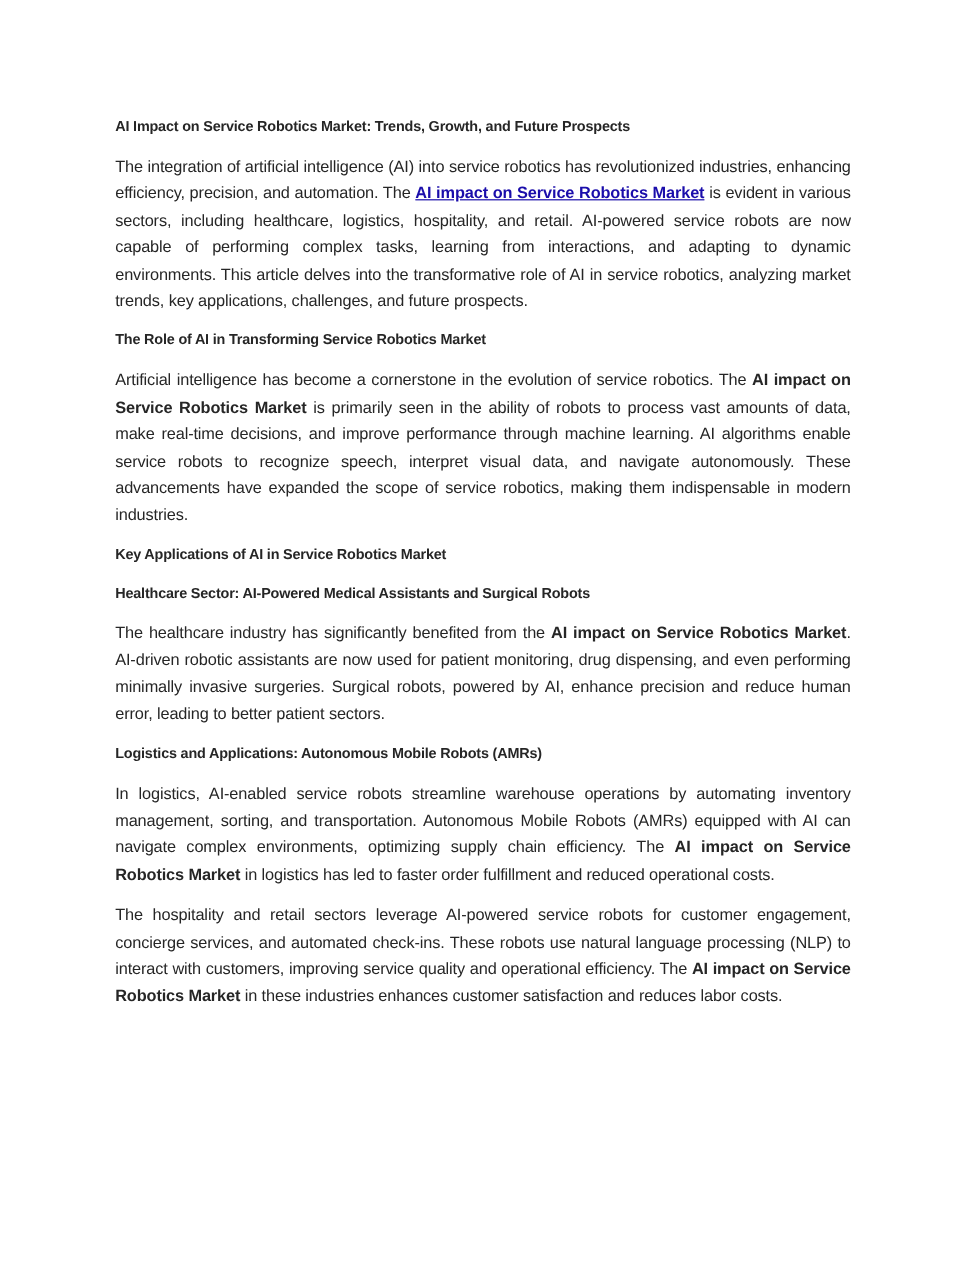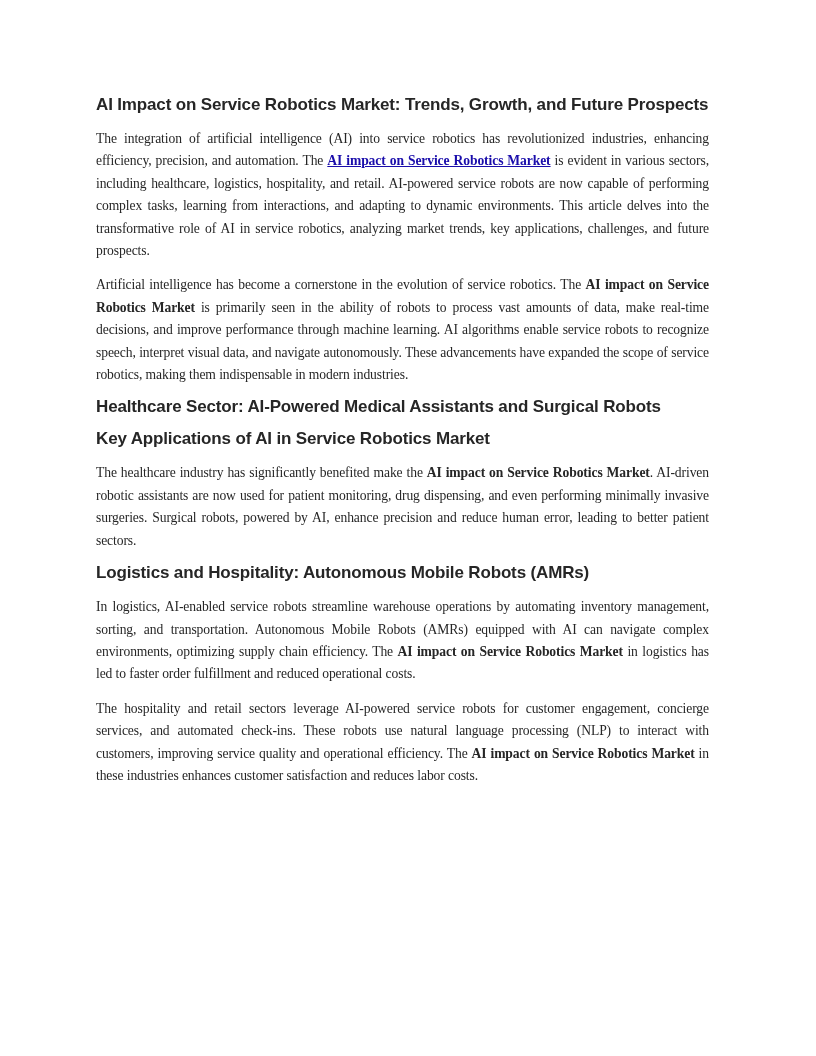--- a/index.html
+++ b/index.html
@@ -8,55 +8,55 @@
       position: absolute;
       left: 96px;
       top: 96px;
       width: 624px;
       font-family: "Liberation Sans", sans-serif;
       color: #262626;
       font-size: 13.6px;
     }
     .heading {
       font-weight: bold;
-      font-size: 17px;
+      font-size: 12px;
       line-height: 18px;
       margin: 0 0 14px 0;
       letter-spacing: -0.15px;
     }
     .para {
       text-align: justify;
       line-height: 22.4px;
       margin: 0 11px 12px 0;
       letter-spacing: -0.1px;
-      font-family: Liberation Serif, serif;
     }
     .para b { font-weight: bold; color: #262626; }
     .para a {
       color: #1a0dab;
       font-weight: bold;
       text-decoration: underline;
     }
   </style>
 </head>
 <body>
 
 <div class="page">
   <div class="heading">AI Impact on Service Robotics Market: Trends, Growth, and Future Prospects</div>
 
   <p class="para"><span>The integration of artificial intelligence (AI) into service robotics has revolutionized industries, enhancing efficiency, precision, and automation. The </span><a href="#" style="color: rgb(26, 13, 171);">AI impact on Service Robotics Market</a><span> is evident in various sectors, including healthcare, logistics, hospitality, and retail. AI-powered service robots are now capable of performing complex tasks, learning from interactions, and adapting to dynamic environments. This article delves into the transformative role of AI in service robotics, analyzing market trends, key applications, challenges, and future prospects.</span></p>
 
+  <div class="heading">The Role of AI in Transforming Service Robotics Market</div>
 
   <p class="para"><span>Artificial intelligence has become a cornerstone in the evolution of service robotics. The </span><b>AI impact on Service Robotics Market</b><span> is primarily seen in the ability of robots to process vast amounts of data, make real-time decisions, and improve performance through machine learning. AI algorithms enable service robots to recognize speech, interpret visual data, and navigate autonomously. These advancements have expanded the scope of service robotics, making them indispensable in modern industries.</span></p>
 
+  <div class="heading">Key Applications of AI in Service Robotics Market</div>
+
   <div class="heading">Healthcare Sector: AI-Powered Medical Assistants and Surgical Robots</div>
 
-  <div class="heading">Key Applications of AI in Service Robotics Market</div>
+  <p class="para"><span>The healthcare industry has significantly benefited from the </span><b>AI impact on Service Robotics Market</b><span>. AI-driven robotic assistants are now used for patient monitoring, drug dispensing, and even performing minimally invasive surgeries. Surgical robots, powered by AI, enhance precision and reduce human error, leading to better patient sectors.</span></p>
 
-  <p class="para"><span>The healthcare industry has significantly benefited make the </span><b>AI impact on Service Robotics Market</b><span>. AI-driven robotic assistants are now used for patient monitoring, drug dispensing, and even performing minimally invasive surgeries. Surgical robots, powered by AI, enhance precision and reduce human error, leading to better patient sectors.</span></p>
-
-  <div class="heading">Logistics and Hospitality: Autonomous Mobile Robots (AMRs)</div>
+  <div class="heading">Logistics and Applications: Autonomous Mobile Robots (AMRs)</div>
 
   <p class="para"><span>In logistics, AI-enabled service robots streamline warehouse operations by automating inventory management, sorting, and transportation. Autonomous Mobile Robots (AMRs) equipped with AI can navigate complex environments, optimizing supply chain efficiency. The </span><b>AI impact on Service Robotics Market</b><span> in logistics has led to faster order fulfillment and reduced operational costs.</span></p>
 
 
   <p class="para"><span>The hospitality and retail sectors leverage AI-powered service robots for customer engagement, concierge services, and automated check-ins. These robots use natural language processing (NLP) to interact with customers, improving service quality and operational efficiency. The </span><b>AI impact on Service Robotics Market</b><span> in these industries enhances customer satisfaction and reduces labor costs.</span></p>
 </div>
 
 </body></html>

